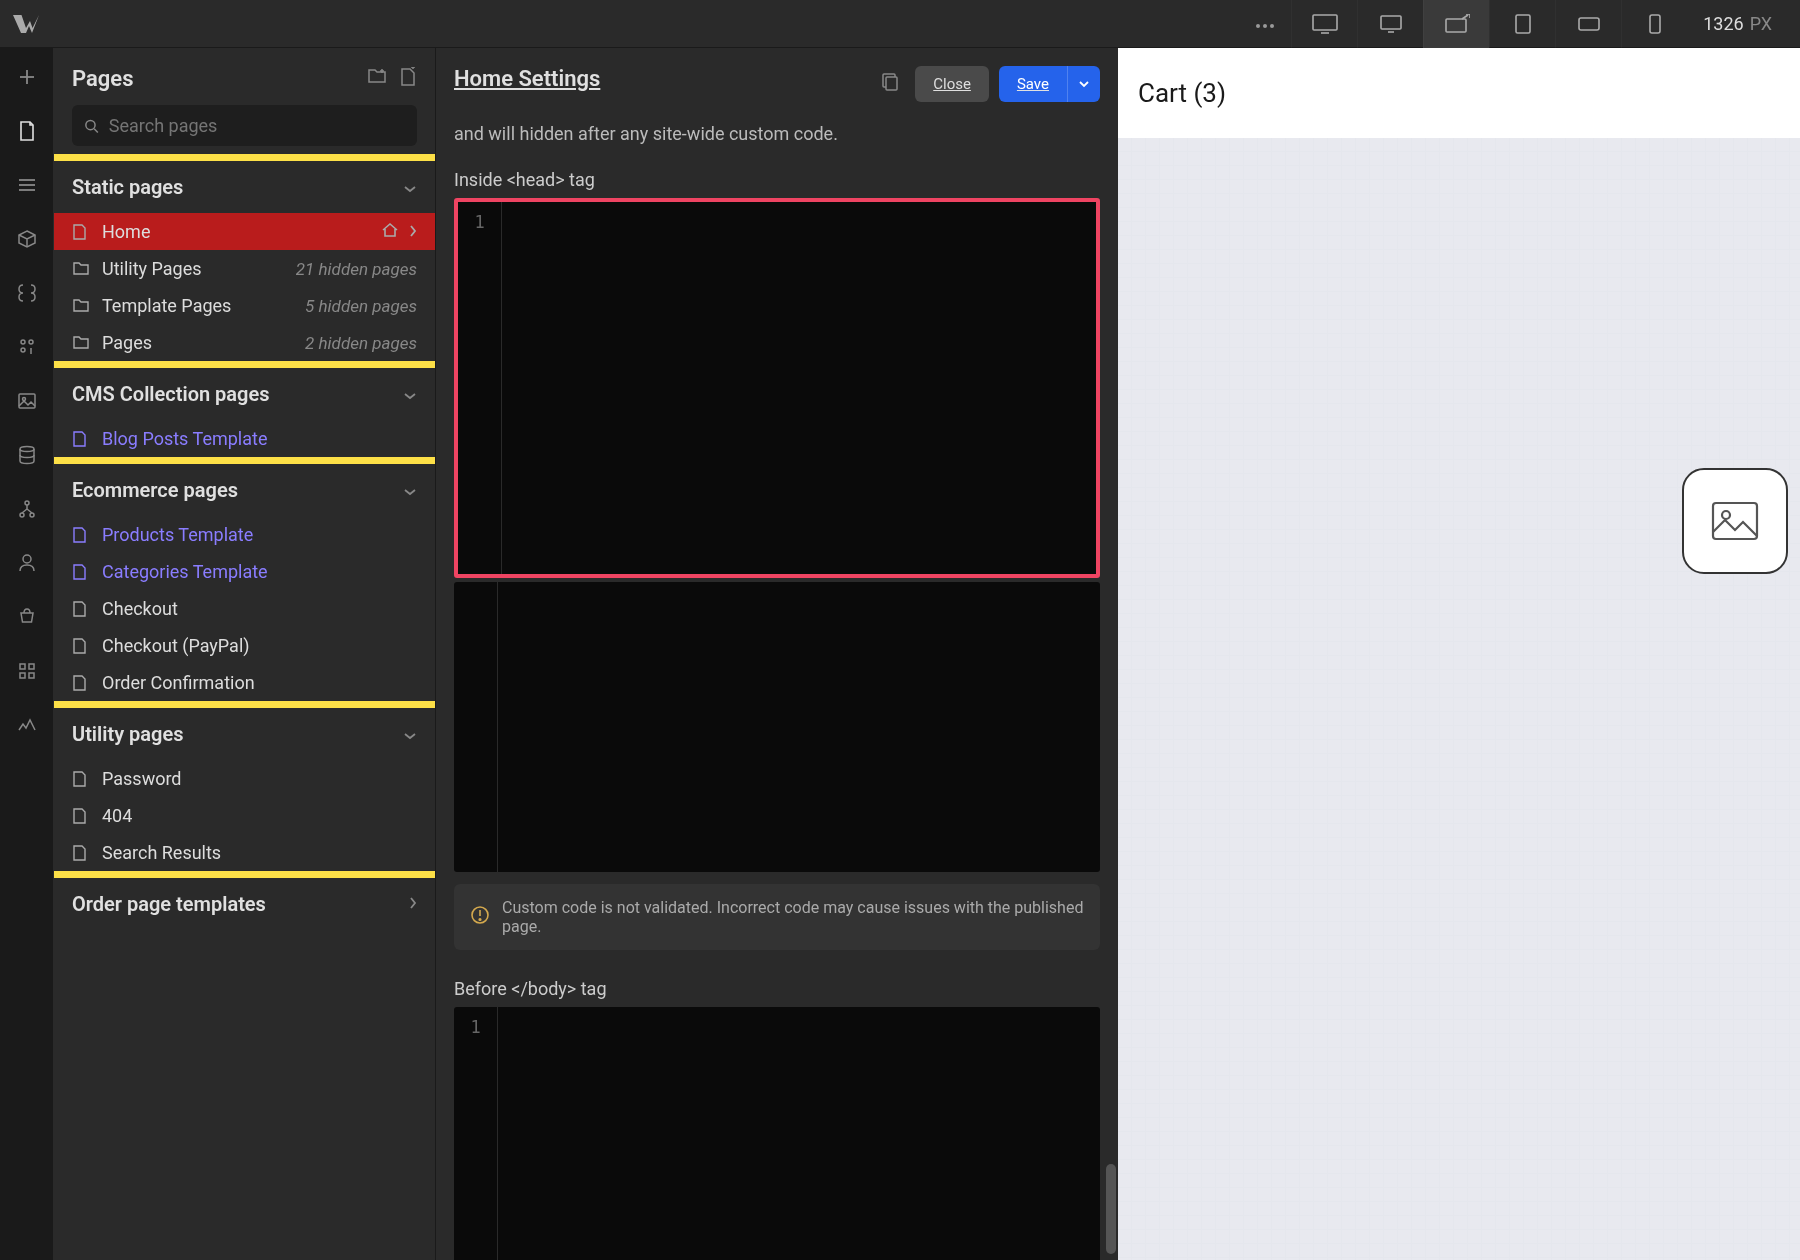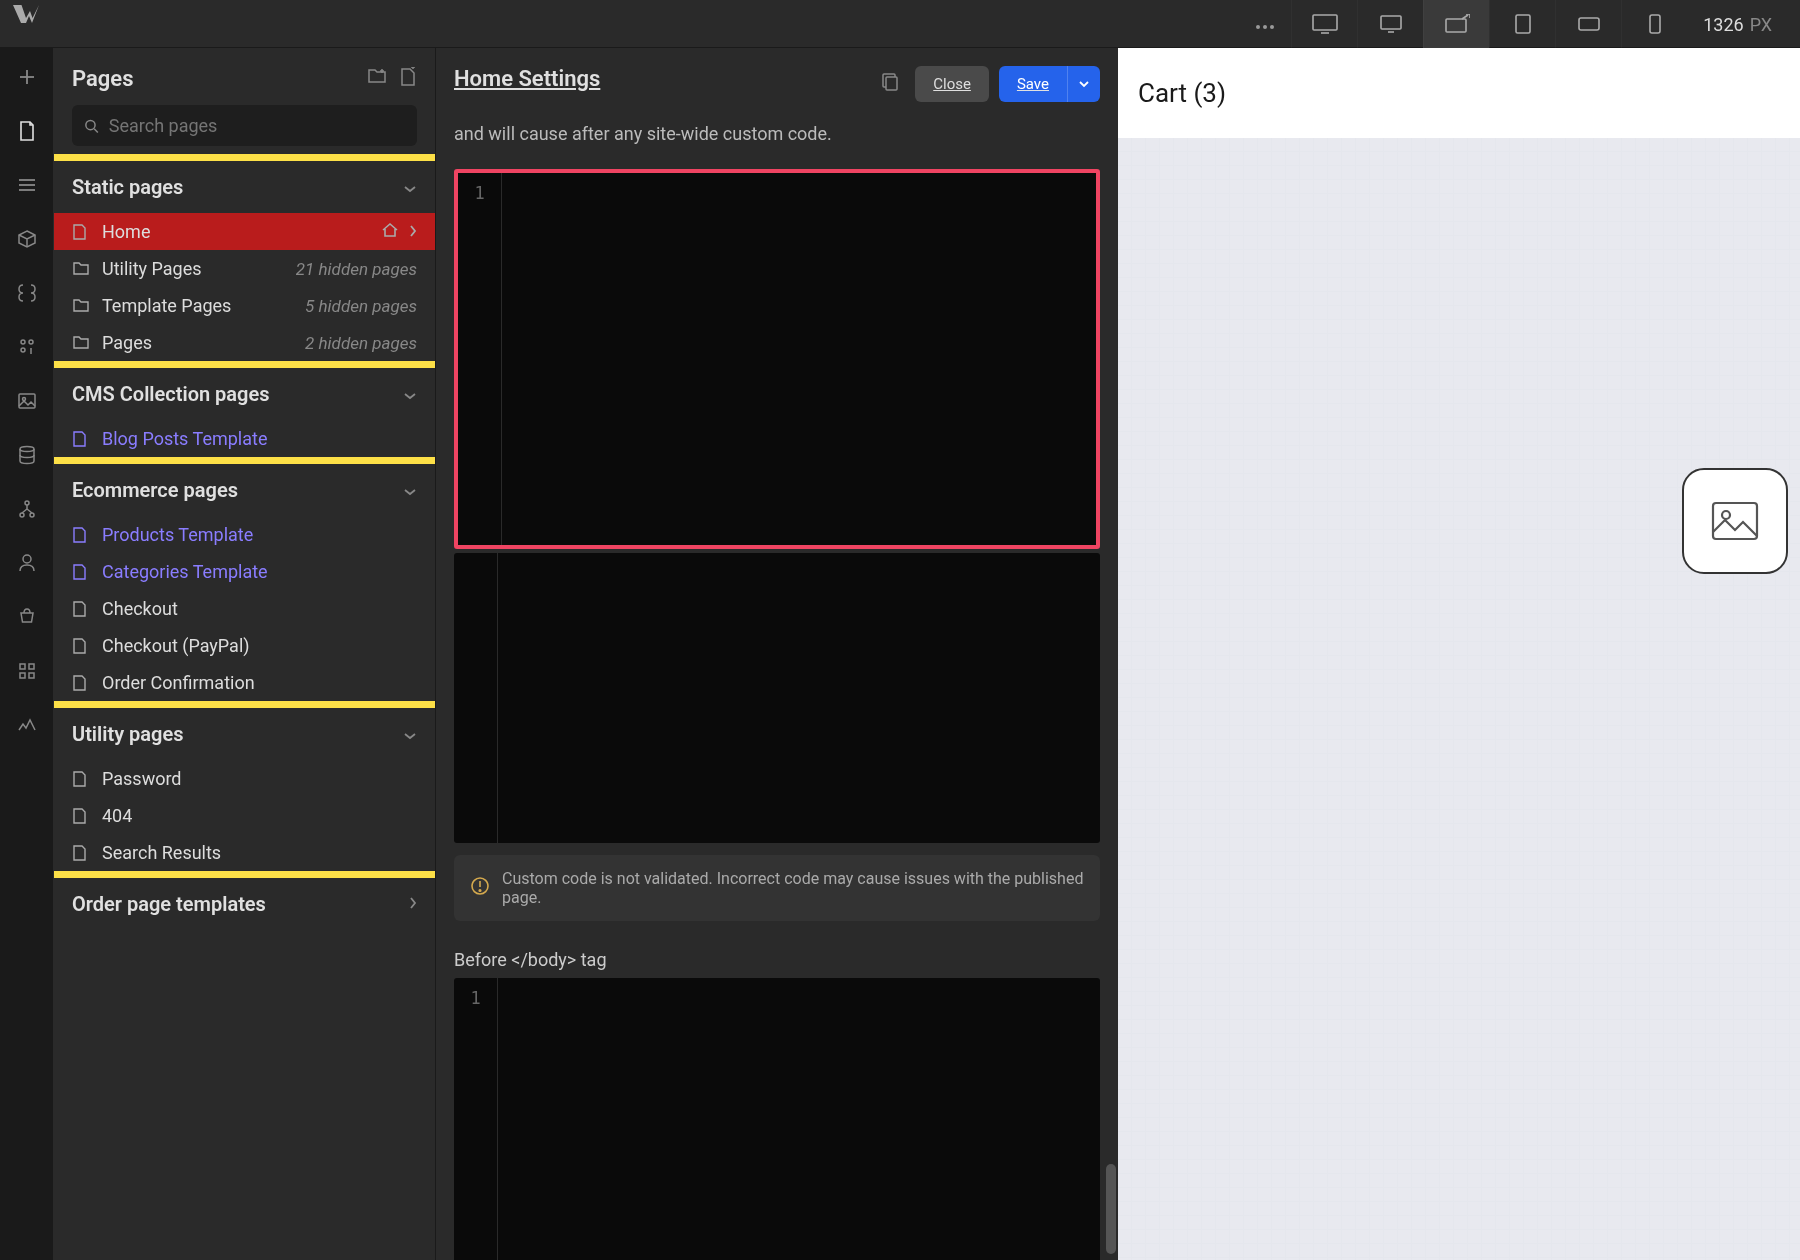--- a/index.html
+++ b/index.html
@@ -1,21 +1,21 @@
 <!DOCTYPE html>
 <html><head>
 <meta charset="utf-8">
 <style>
 * { margin: 0; padding: 0; box-sizing: border-box; font-family: -apple-system, BlinkMacSystemFont, "Segoe UI", Roboto, sans-serif; }
 body { background: #1a1a1a; color: #e0e0e0; width: 1800px; height: 1260px; overflow: hidden; }
 
 .app { display: flex; flex-direction: column; width: 100%; height: 100%; }
 
 
-.topbar { height: 48px; background: #2a2a2a; display: flex; align-items: flex-start; padding: 0 12px; border-bottom: 1px solid #1a1a1a; }
+.topbar { height: 48px; background: #2a2a2a; display: flex; align-items: center; padding: 0 12px; border-bottom: 1px solid #1a1a1a; }
 .topbar-left { display: flex; align-items: center; }
 .topbar-right { margin-left: auto; display: flex; align-items: center; gap: 0; }
 .logo { width: 28px; height: 28px; display: flex; align-items: center; justify-content: center; }
 .more-icon { color: #999; padding: 8px 16px; cursor: pointer; }
 .device-btn { width: 66px; height: 48px; display: flex; align-items: center; justify-content: center; color: #aaa; cursor: pointer; border-left: 1px solid rgba(255,255,255,0.03); }
 .device-btn.active { background: #3a3a3a; }
 .vp-size { padding: 0 16px; color: #ddd; font-size: 18px; }
 .vp-px { color: #888; font-size: 18px; margin-left: 6px; }
 
 
@@ -438,21 +438,22 @@
             <button class="btn btn-primary">Save</button>
             <div class="btn-primary-caret">
                 <svg width="12" height="8" viewBox="0 0 12 8" stroke="currentColor" fill="none" stroke-width="1.8">
                   <path d="M2 2l4 4 4-4"></path>
                 </svg>
               </div>
           </div>
         </div>
       </div>
       <div class="settings-body">
-        <div class="helper-text">and will cause after any site-wide custom code.</div>
+        <div class="helper-text">and will hidden after any site-wide custom code.</div>
+        <div class="field-label">Inside &lt;head&gt; tag</div>
         <div class="code-editor highlighted">
           <div class="gutter">1</div>
           <div class="code-area"></div>
         </div>
         <div class="code-editor" style="min-height:290px; margin-top:-8px;">
           <div class="gutter"></div>
           <div class="code-area"></div>
         </div>
         <div class="warning-box">
           <span class="warning-icon"><svg width="20" height="20" viewBox="0 0 20 20" stroke="currentColor" fill="none" stroke-width="1.6">

